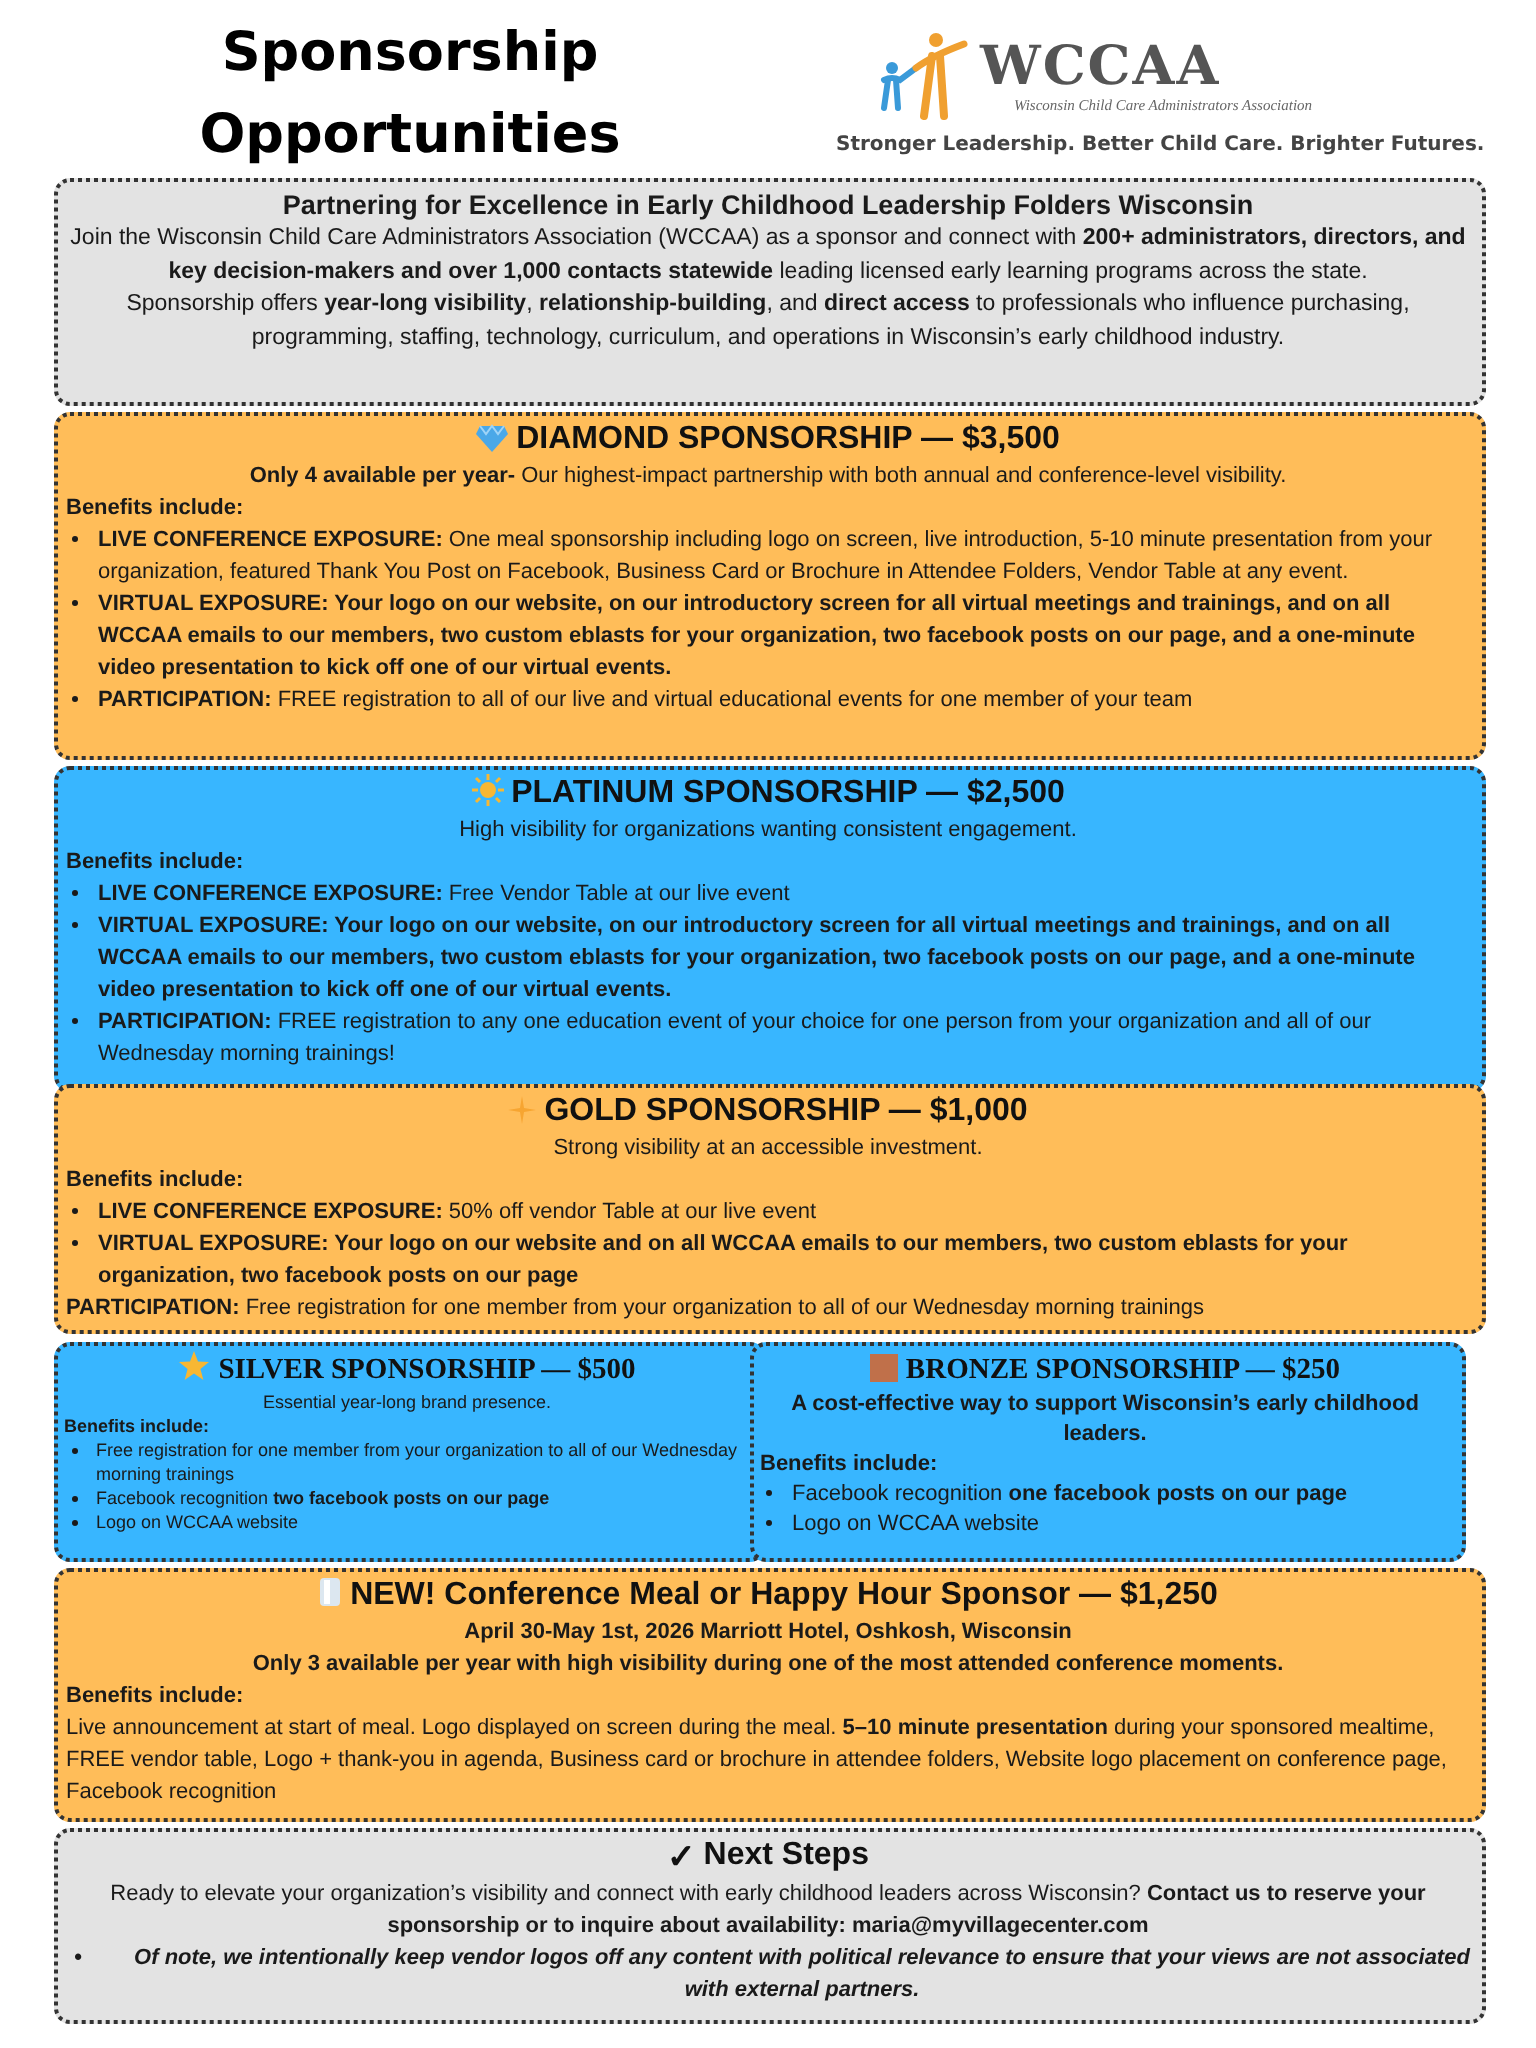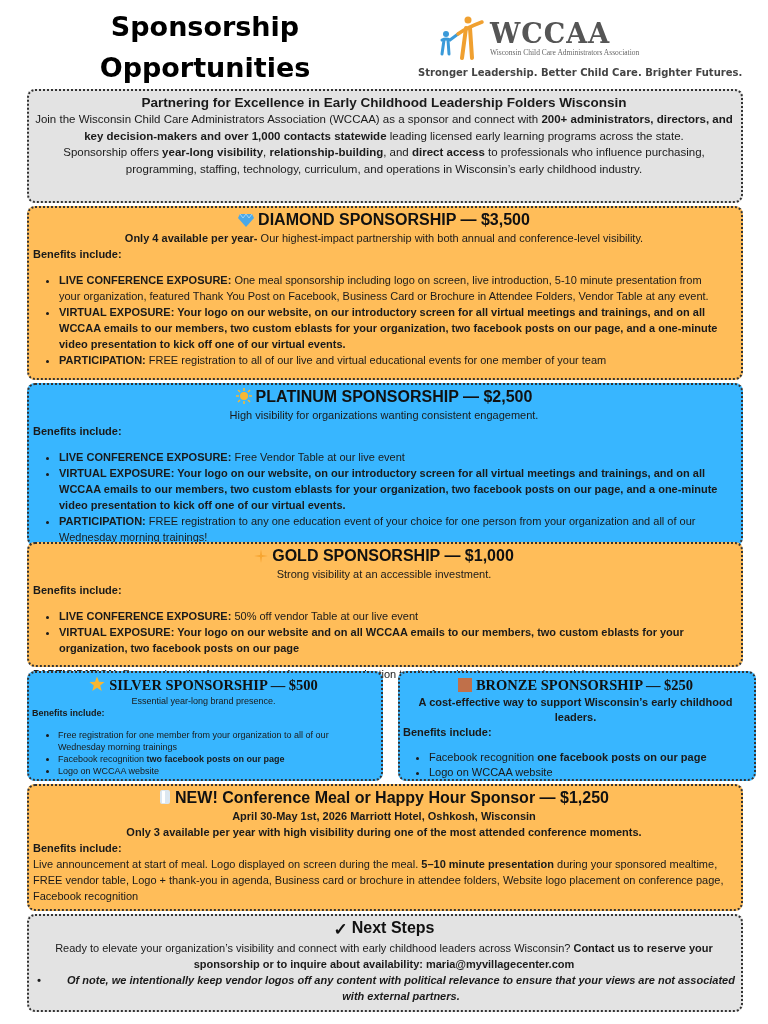--- a/index.html
+++ b/index.html
@@ -2,32 +2,32 @@
 <html><head>
 <meta charset="utf-8">
 <style>
   html, body { margin:0; padding:0; }
   body { width:768px; height:1024px; background:#ffffff; font-family:"Liberation Sans", sans-serif; color:#1a1a1a; overflow:hidden; position:relative; }
   .header { position:absolute; left:0; top:0; width:768px; height:88px; }
   .title { position:absolute; left:80px; top:6px; width:250px; text-align:center; font-family:"DejaVu Sans", sans-serif; font-weight:bold; font-size:27px; line-height:41px; color:#000; }
   .logo { position:absolute; left:430px; top:12px; width:240px; height:50px; }
   .logo-figs { position:absolute; left:6px; top:2px; width:52px; height:46px; }
   .logo-word { position:absolute; left:60px; top:8px; font-family:"DejaVu Serif", serif; font-weight:bold; font-size:27px; letter-spacing:1px; color:#555; line-height:28px; }
-  .logo-sub { position:absolute; left:60px; top:36px; font-family:"Liberation Serif", serif; font-size:7.5px; color:#666; white-space:nowrap; }
+  .logo-sub { position:absolute; left:77px; top:36px; font-family:"Liberation Serif", serif; font-style:italic; font-size:7.5px; color:#666; white-space:nowrap; }
   .tagline { position:absolute; left:398px; top:67px; font-family:"DejaVu Sans", sans-serif; font-weight:bold; font-size:10px; color:#444; white-space:nowrap;margin-left:20px; }
 
   .box { position:absolute; left:27px; width:716px; border:2px dotted #333; border-radius:8px; box-sizing:border-box; padding:2px 6px 2px 4px; font-family:"Liberation Sans", sans-serif; font-size:11px; line-height:16px; }
   .gray { background:#e3e3e3; }
   .orange { background:#ffbd59; }
   .blue { background:#38b6ff; }
   .center { text-align:center; }
   .h { font-weight:bold; font-size:16px; line-height:20px; text-align:center; color:#111; }
   .h-intro { font-size:13.5px; line-height:17px; font-weight:bold; text-align:center; }
   .b { font-weight:bold; }
-  ul { margin:10px; padding-left:16px; }
+  ul { margin:0; padding-left:16px; }
   li { margin:0; }
   .ico { display:inline-block; vertical-align:-2px; margin-right:4px; }
   .half { position:absolute; border:2px dotted #333; border-radius:8px; box-sizing:border-box; background:#38b6ff; padding:2px 6px 2px 3px; font-size:9px; line-height:12px; }
   .half .h { font-family:Liberation Serif, serif; font-size:14.5px; line-height:20px; }
   .bronze-swatch { display:inline-block; width:14px; height:14px; background:#c0704a; vertical-align:-2px; margin-right:4px; }
   .note { font-style:italic; font-weight:bold; display:flex; }
   .note .dot { width:30px; flex:none; text-align:left; padding-left:4px; }
   .note .txt { flex:1; text-align:center; }
 </style>
 </head>
@@ -123,21 +123,21 @@
   </div>
   <div class="center">Essential year-long brand presence.</div>
   <div class="b">Benefits include:</div>
   <ul>
     <li><span>Free registration for one member from your organization to all of our Wednesday morning trainings</span><span class="b"></span></li>
     <li><span>Facebook recognition </span><span class="b">two facebook posts on our page</span></li>
     <li><span>Logo on WCCAA website</span><span class="b"></span></li>
   </ul>
 </div>
 
-<div class="half" style="left:398px; top:671px; width:358px; height:110px; font-size:11px; line-height:15px;">
+<div class="half" style="left:375px; top:671px; width:358px; height:110px; font-size:11px; line-height:15px;">
   <div class="h">
     <span class="bronze-swatch"></span><span>BRONZE SPONSORSHIP — $250</span>
   </div>
   <div class="center b">A cost-effective way to support Wisconsin’s early childhood leaders.</div>
   <div class="b">Benefits include:</div>
   <ul>
     <li><span>Facebook recognition  </span><span class="b">one facebook posts on our page</span></li>
     <li><span>Logo on WCCAA website</span><span class="b"></span></li>
   </ul>
 </div>

